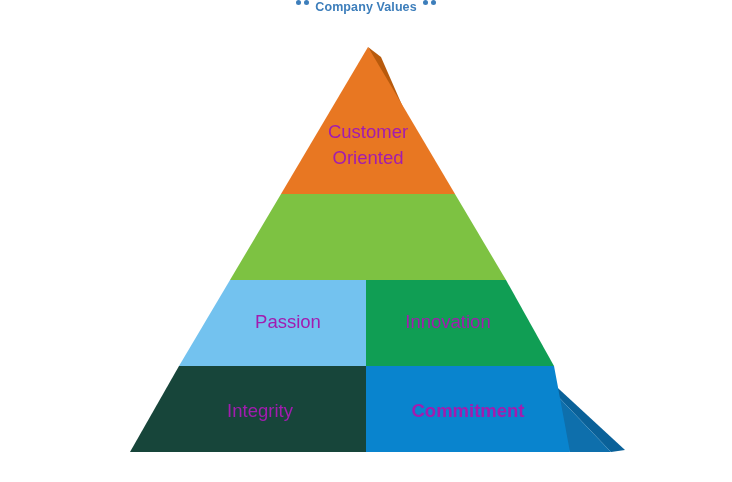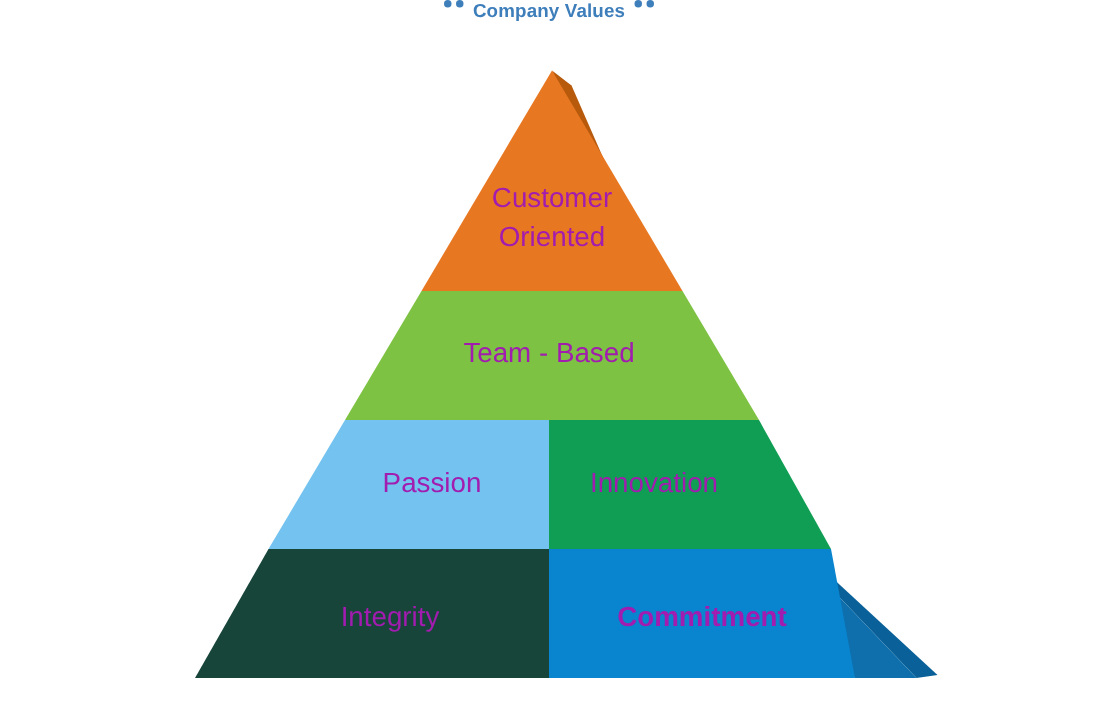--- a/index.html
+++ b/index.html
@@ -109,23 +109,22 @@
 
     <polygon points="179,366 366,366 366,452 130,452" fill="#17453A"></polygon>
 
     <polygon points="366,366 554,366 570,452 366,452" fill="#0984CE"></polygon>
 
   </svg>
 
   <div class="tier-label" style="left:286px; top:119px; width:164px;">Customer
 Oriented</div>
 
-  <div class="tier-label" style="left:256px; top:222px; width:220px;">Team - Based</div>
 
   <div class="tier-label" style="left:208px; top:309px; width:160px;">Passion</div>
 
-  <div class="tier-label" style="left:356px; top:309px; width:160px;">Innovation</div>
+  <div class="tier-label" style="left:368px; top:309px; width:160px;">Innovation</div>
 
   <div class="tier-label" style="left:180px; top:398px; width:160px;">Integrity</div>
 
   <div class="tier-label" style="left:388px; top:398px; width:160px;font-weight:bold;">Commitment</div>
 
 </div>
 
 </body></html>

